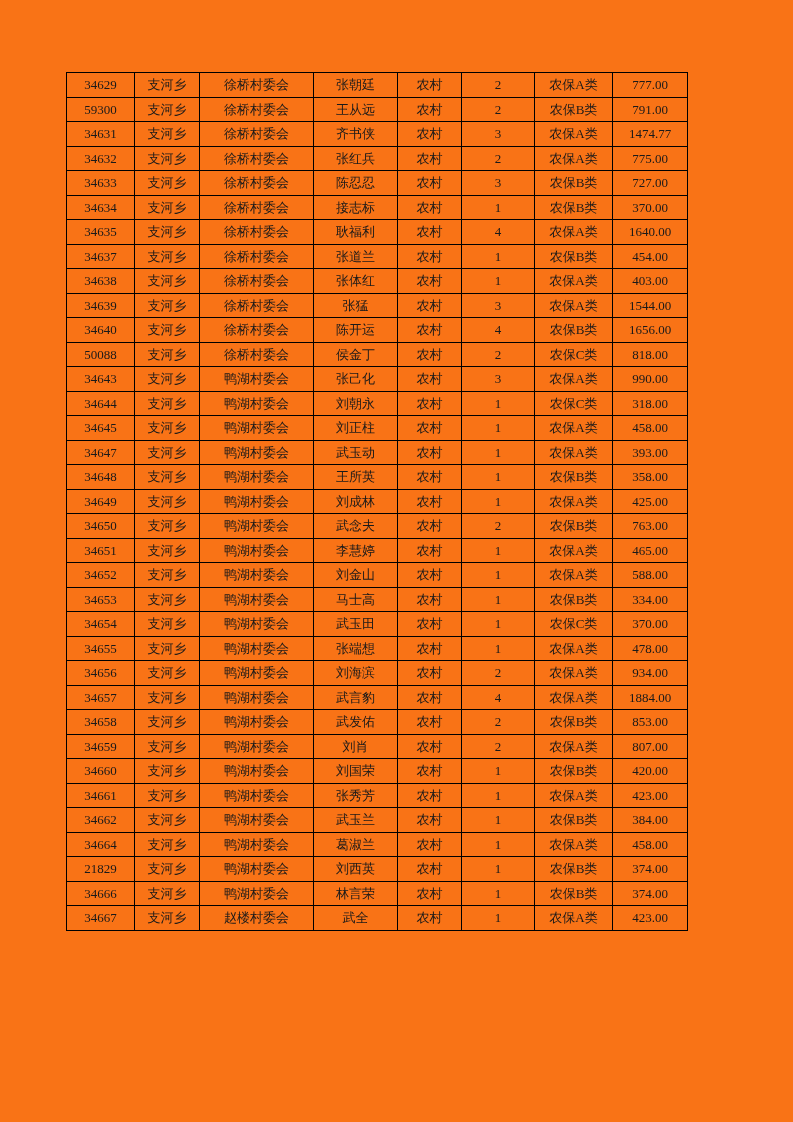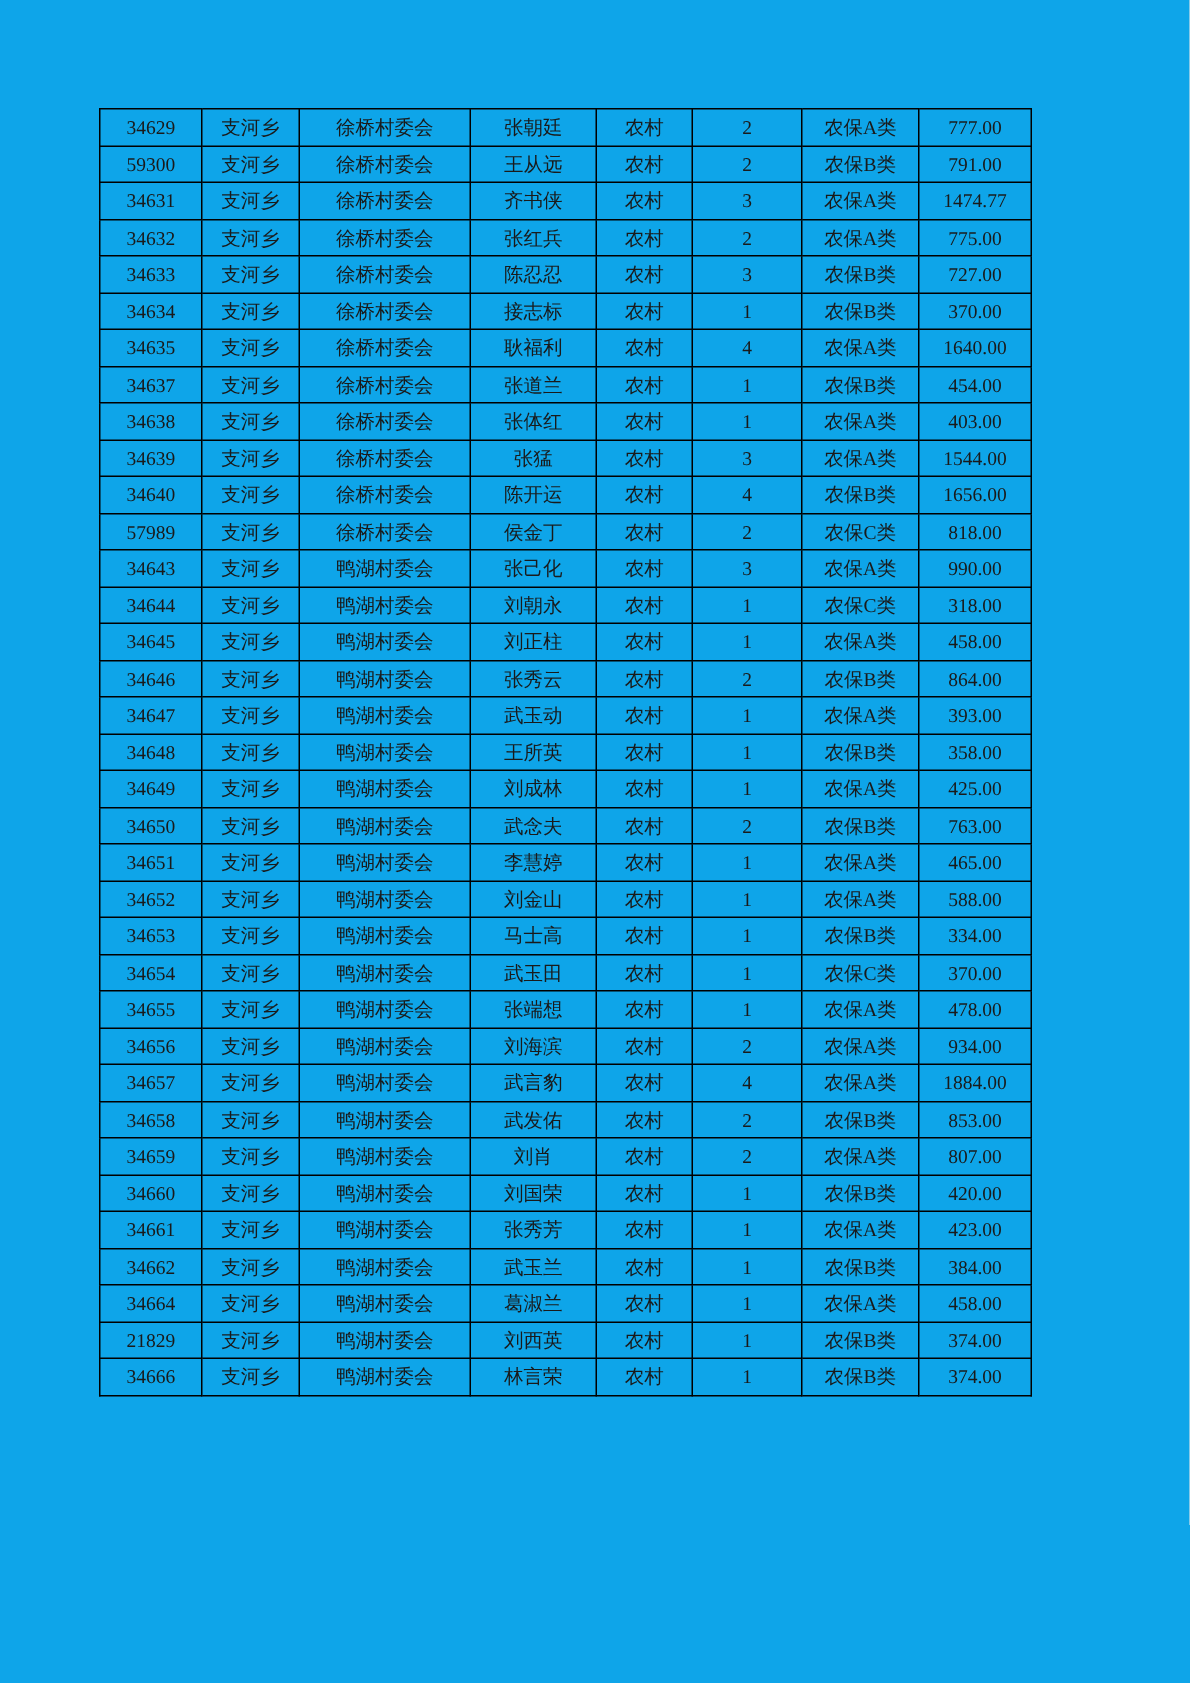--- a/index.html
+++ b/index.html
@@ -5,21 +5,21 @@
   html, body {
     margin: 0;
     padding: 0;
     background: #e8e8e8;
   }
   .page {
     position: relative;
     width: 793px;
     height: 1122px;
     margin: 0 auto;
-    background: #0ea5e9;
+    background: #f97316;
     overflow: hidden;
     font-family: "Liberation Serif", "DejaVu Serif", serif;
   }
   table.roster {
     position: absolute;
     left: 66px;
     top: 72px;
     width: 621px;
     border-collapse: collapse;
     table-layout: fixed;
@@ -166,21 +166,21 @@
           <td>34640</td>
           <td>支河乡</td>
           <td>徐桥村委会</td>
           <td>陈开运</td>
           <td>农村</td>
           <td>4</td>
           <td>农保B类</td>
           <td>1656.00</td>
         </tr>
         <tr>
-          <td>57989</td>
+          <td>50088</td>
           <td>支河乡</td>
           <td>徐桥村委会</td>
           <td>侯金丁</td>
           <td>农村</td>
           <td>2</td>
           <td>农保C类</td>
           <td>818.00</td>
         </tr>
         <tr>
           <td>34643</td>
@@ -206,30 +206,20 @@
           <td>34645</td>
           <td>支河乡</td>
           <td>鸭湖村委会</td>
           <td>刘正柱</td>
           <td>农村</td>
           <td>1</td>
           <td>农保A类</td>
           <td>458.00</td>
         </tr>
         <tr>
-          <td>34646</td>
-          <td>支河乡</td>
-          <td>鸭湖村委会</td>
-          <td>张秀云</td>
-          <td>农村</td>
-          <td>2</td>
-          <td>农保B类</td>
-          <td>864.00</td>
-        </tr>
-        <tr>
           <td>34647</td>
           <td>支河乡</td>
           <td>鸭湖村委会</td>
           <td>武玉动</td>
           <td>农村</td>
           <td>1</td>
           <td>农保A类</td>
           <td>393.00</td>
         </tr>
         <tr>
@@ -404,16 +394,26 @@
         </tr>
         <tr>
           <td>34666</td>
           <td>支河乡</td>
           <td>鸭湖村委会</td>
           <td>林言荣</td>
           <td>农村</td>
           <td>1</td>
           <td>农保B类</td>
           <td>374.00</td>
+        </tr>
+        <tr>
+          <td>34667</td>
+          <td>支河乡</td>
+          <td>赵楼村委会</td>
+          <td>武全</td>
+          <td>农村</td>
+          <td>1</td>
+          <td>农保A类</td>
+          <td>423.00</td>
         </tr>
       </tbody>
   </table>
 </div>
 
 </body></html>

